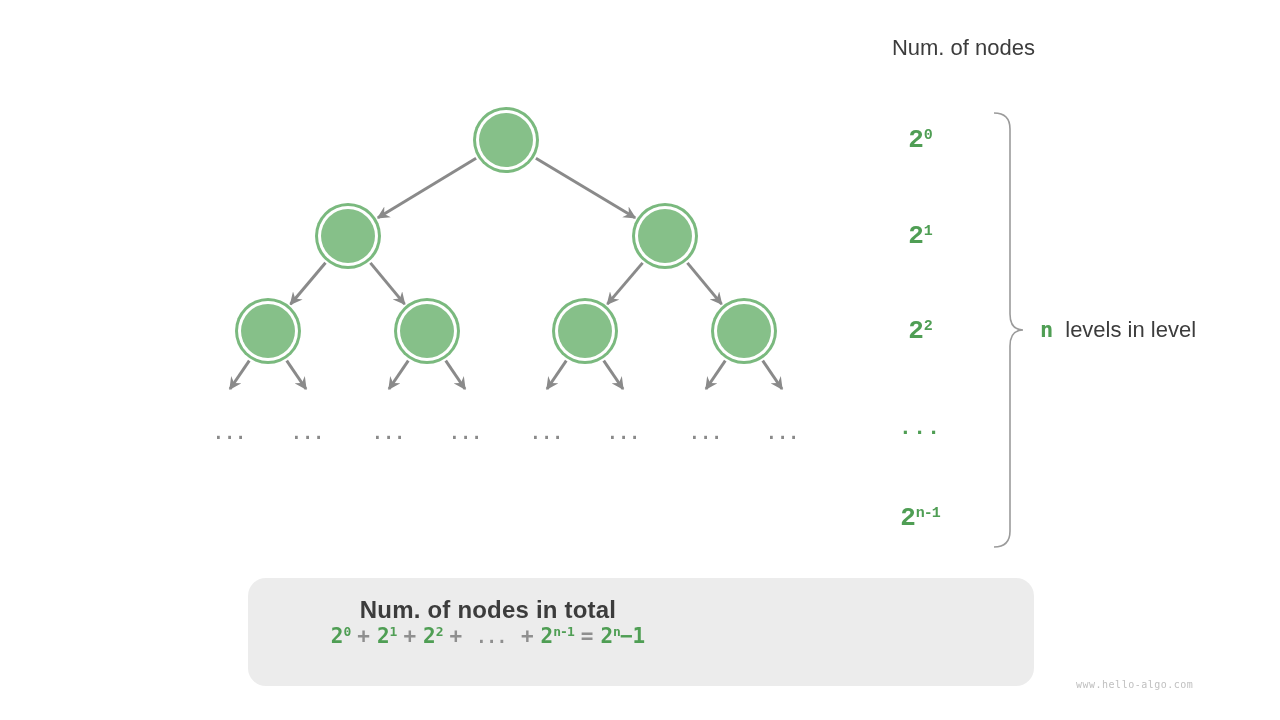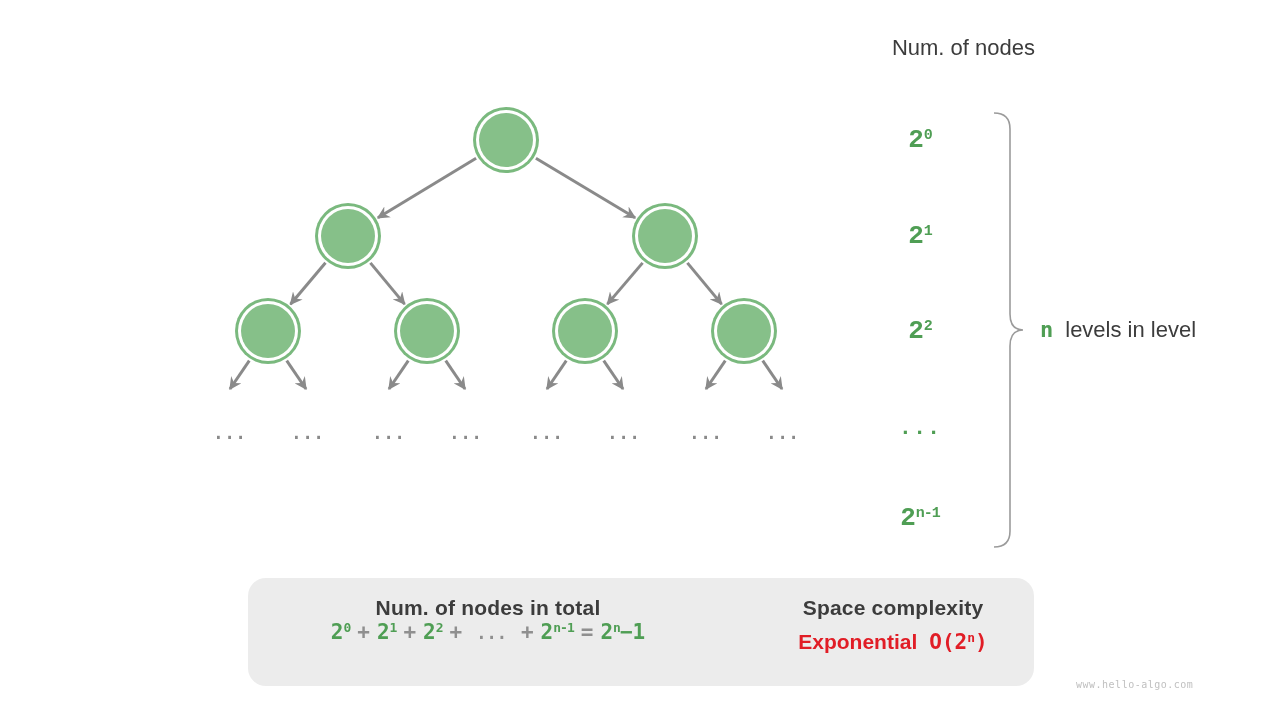--- a/index.html
+++ b/index.html
@@ -55,21 +55,21 @@
     font-weight:bold;font-size:17px;letter-spacing:1px;
   }
 
   .summary-box{
     position:absolute;left:248px;top:578px;width:786px;height:108px;
     background:var(--box-bg);border-radius:18px;
   }
   .box-left{position:absolute;left:15px;top:0;width:450px;height:100%;text-align:center;}
   .box-right{position:absolute;left:520px;top:0;width:250px;height:100%;text-align:center;}
   .box-title{
-    margin-top:18px;font-size:21px;font-weight:bold;color:var(--dark-text);
+    margin-top:18px;font-size:24px;font-weight:bold;color:var(--dark-text);
     letter-spacing:0.2px;
   }
   .formula{
     font-family:"DejaVu Sans Mono",monospace;font-weight:bold;
     font-size:21px;color:var(--green-text);white-space:nowrap;
   }
   .formula sup{font-size:13px;vertical-align:7px;letter-spacing:-1px;}
   .formula .op{color:var(--operator-gray);margin:0 7px;}
   .formula .op.ellipsis{font-size:17px;}
   .complexity{
@@ -180,23 +180,17 @@
   <span class="leaf-dots" style="left:706px">...</span>
   <span class="leaf-dots" style="left:783px">...</span>
 
   <div class="summary-box">
     <div class="box-left">
       <div class="box-title">Num. of nodes in total</div>
       <div class="formula">
         <span><span>2</span><sup>0</sup></span><span class="op">+</span><span><span>2</span><sup>1</sup></span><span class="op">+</span><span><span>2</span><sup>2</sup></span><span class="op">+</span><span class="op ellipsis">...</span><span class="op">+</span><span><span>2</span><sup>n-1</sup></span><span class="op">=</span><span><span>2</span><sup>n</sup><span>−1</span></span>
       </div>
     </div>
-    <div class="box-right">
-      <div class="box-title">Space complexity</div>
-      <div class="complexity">
-        <span>Exponential</span><span class="big-o"><span>O(2</span><sup>n</sup><span>)</span></span>
-      </div>
-    </div>
   </div>
 
   <div class="watermark">www.hello-algo.com</div>
 
 </div>
 
 </body></html>

